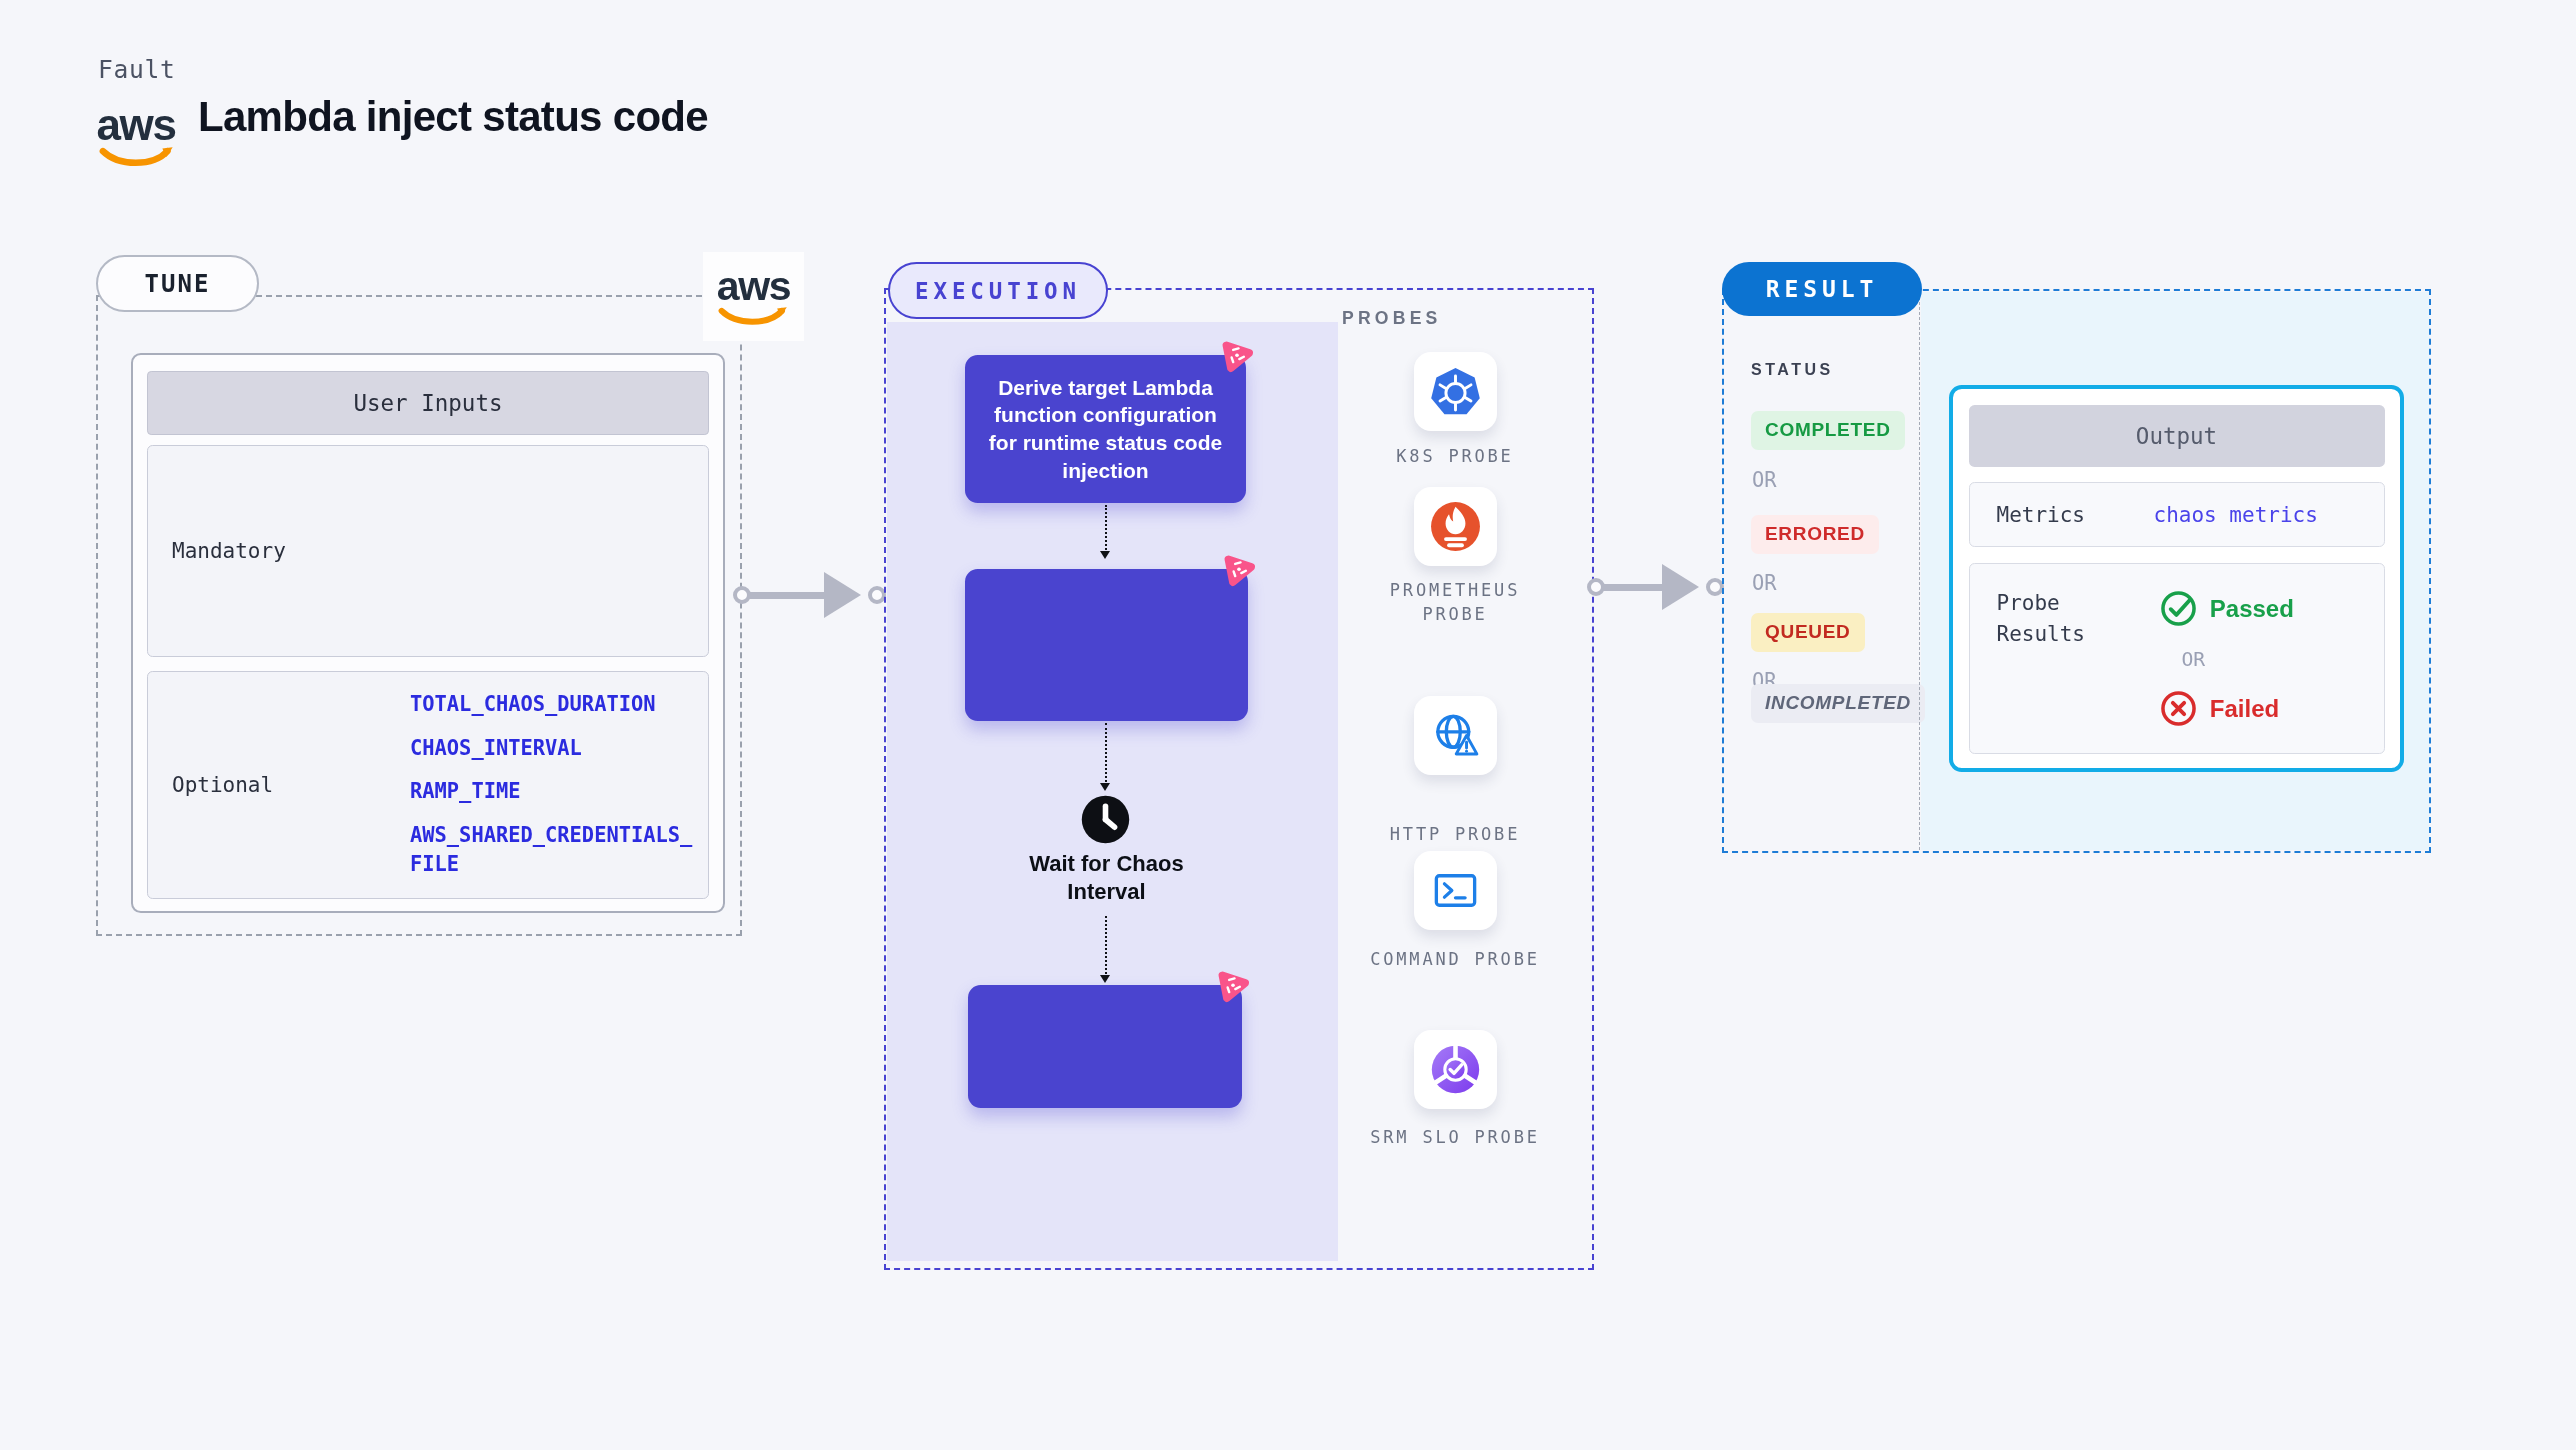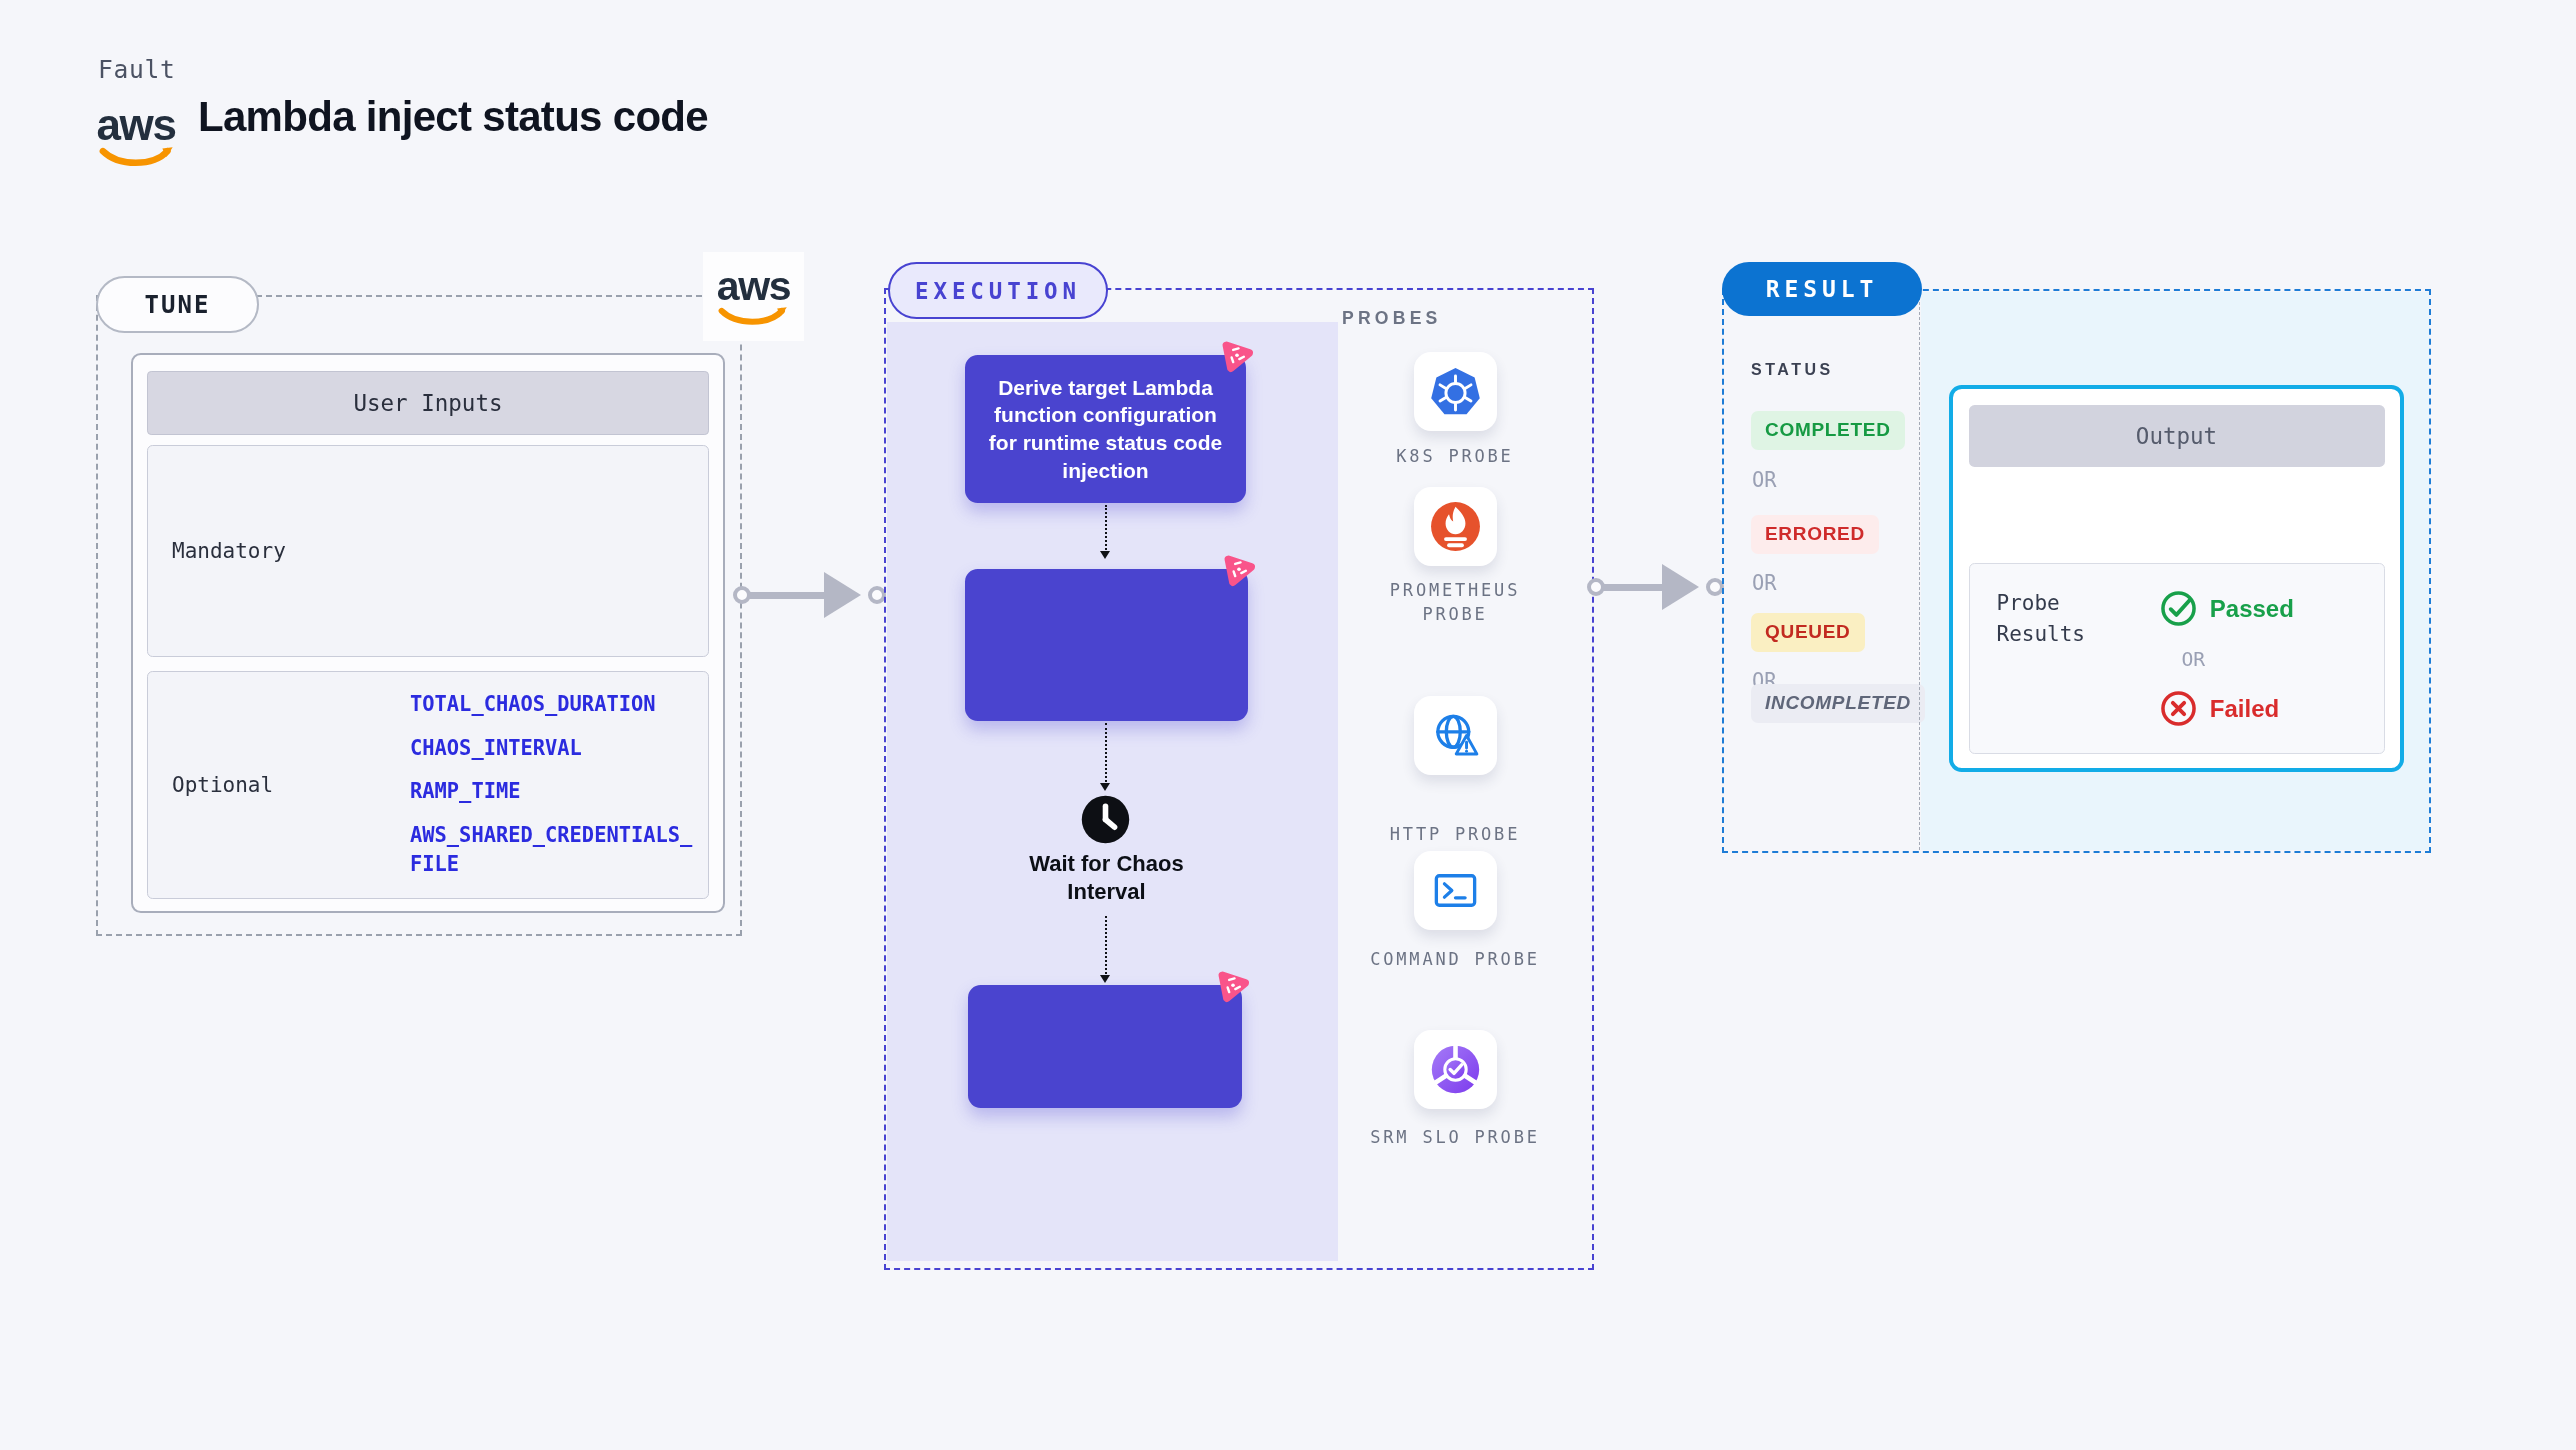--- a/index.html
+++ b/index.html
@@ -13,21 +13,21 @@
   .page-title{left:198px;top:93px;font-size:42px;font-weight:bold;color:#0f1420;letter-spacing:-0.7px;}
   .aws-logo{display:flex;flex-direction:column;align-items:center;line-height:1;}
   .aws-logo .aws-word{font-family:"Liberation Sans",sans-serif;font-weight:bold;color:#232f3e;}
   .aws-small{left:94px;top:103px;width:84px;}
   .aws-small .aws-word{font-size:44px;letter-spacing:-1.4px;}
   .aws-patch{left:703px;top:252px;width:101px;height:89px;background:#fdfdfe;display:flex;align-items:center;justify-content:center;}
   .aws-big .aws-word{font-size:41px;letter-spacing:-1.4px;}
 
   
   .pill{display:flex;align-items:center;justify-content:center;border-radius:31px;font-weight:bold;}
-  .tune-pill{left:96px;top:276px;width:159px;height:53px;background:#fcfcfe;border:2.1px solid #b4b9c5;
+  .tune-pill{left:96px;top:255px;width:159px;height:53px;background:#fcfcfe;border:2.1px solid #b4b9c5;
              font-size:24px;letter-spacing:2.1px;color:#1a212e;z-index:5;}
   .exec-pill{left:888px;top:262px;width:216px;height:53px;background:#e9e9fc;border:2.8px solid #4843d1;
              font-size:22.5px;letter-spacing:4.9px;color:#4843d1;z-index:5;}
   .result-pill{left:1722px;top:262px;width:200px;height:54px;background:#0c73d1;color:#ffffff;
              font-size:23px;letter-spacing:4.9px;z-index:5;}
 
   
   .tune-dash{left:96px;top:295px;width:646px;height:641px;border:2.1px dashed #9aa1ad;box-sizing:border-box;}
   .ui-card{left:131px;top:353px;width:594px;height:560px;background:#fcfcfe;border:2.1px solid #a8adbb;border-radius:9.8px;box-sizing:border-box;}
   .ui-header{position:absolute;left:14px;top:15.5px;right:14px;height:62px;background:#d7d7e2;border:0.7px solid #c2c4d2;border-radius:4.2px;
@@ -289,20 +289,24 @@
   <div class="status-badge" style="top: 411px; color: rgb(22, 154, 67); background: rgb(223, 244, 228);">COMPLETED</div>
   <div class="status-or" style="top:468px;">OR</div>
   <div class="status-badge" style="top: 515px; color: rgb(207, 43, 43); background: rgb(253, 236, 236);">ERRORED</div>
   <div class="status-or" style="top:571px;">OR</div>
   <div class="status-badge" style="top: 613px; color: rgb(194, 42, 32); background: rgb(250, 239, 194);">QUEUED</div>
   <div class="status-or" style="top:669px;">OR</div>
   <div class="status-badge" style="top: 684px; color: rgb(95, 102, 121); background: rgb(235, 236, 243); font-style: italic;">INCOMPLETED</div>
 
   <div class="abs output-card">
     <div class="output-header">Output</div>
+    <div class="output-row row-metrics">
+      <span class="metrics-label">Metrics</span>
+      <span class="metrics-value">chaos metrics</span>
+    </div>
     <div class="output-row row-probe">
       <span class="probe-results-label">Probe Results</span>
       <span class="pr-item pr-passed">
         <svg width="41" height="41" viewBox="0 0 58 58">
           <circle cx="29" cy="29" r="22" stroke="#18a04a" stroke-width="5" fill="none"></circle>
           <polyline points="18,30 26,38 45,17" stroke="#18a04a" stroke-width="5.5" fill="none" stroke-linecap="round" stroke-linejoin="round"></polyline>
         </svg>
         <span>Passed</span>
       </span>
       <span class="pr-or">OR</span>

